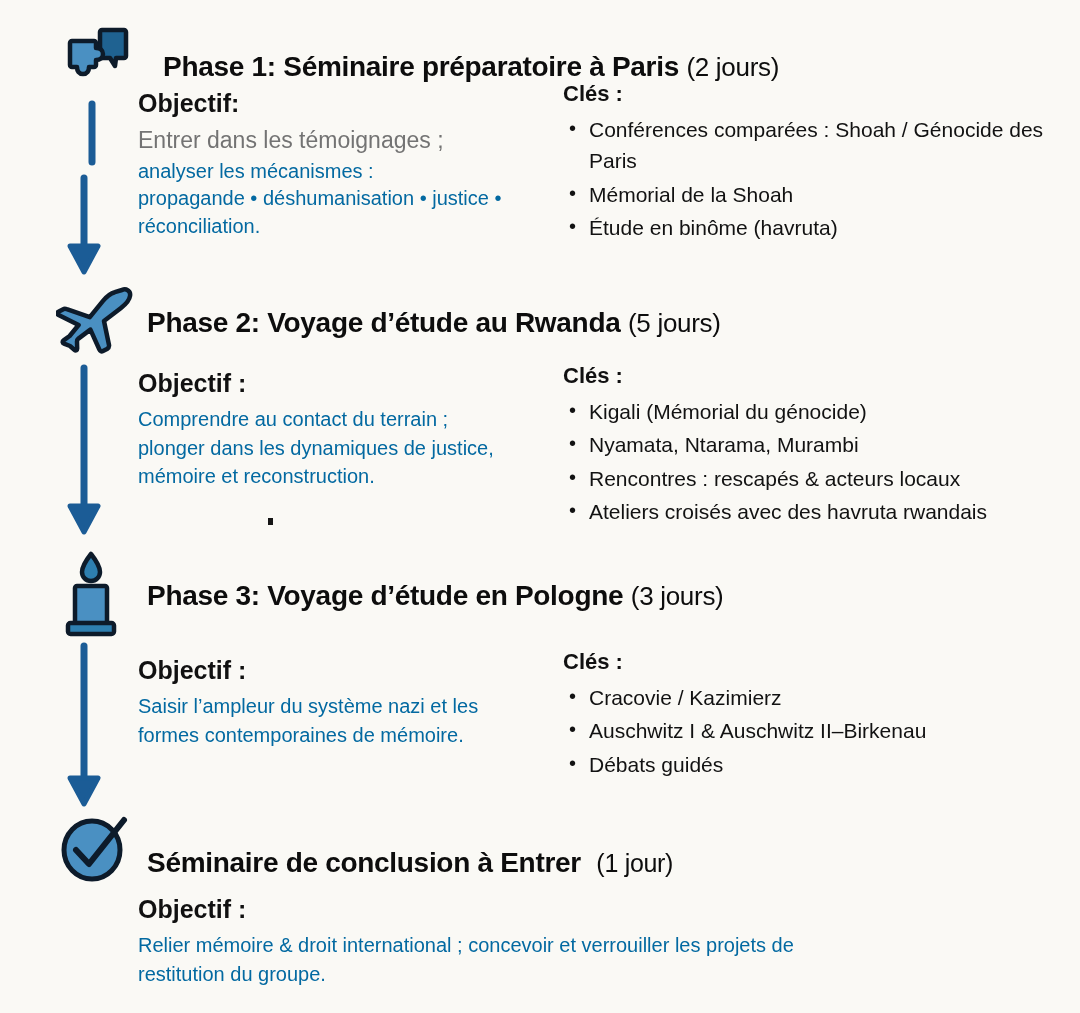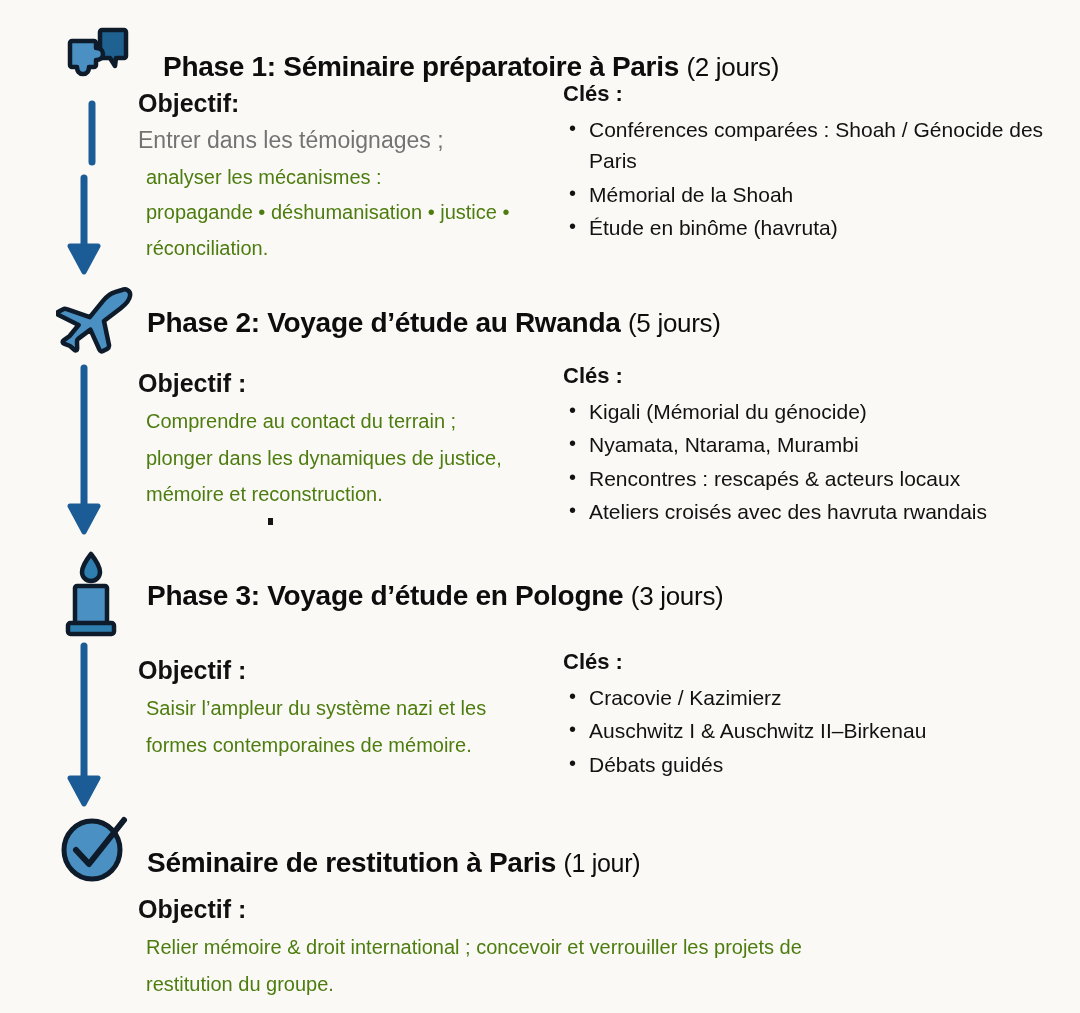--- a/index.html
+++ b/index.html
@@ -81,22 +81,22 @@
   }
   .lead-line {
     font-size: 23px;
     line-height: 1.32;
     margin: 0 0 2px 0;
     color: #737373;
   }
   .body-line {
     font-size: 20px;
     line-height: 1.38;
-    margin: 8px;
-    color: #4d7c0f;
+    margin: 0;
+    color: #0369a1;
   }
   .body-line.tight { line-height: 1.42; }
 
   ul.keys {
     list-style: none;
     margin: 4px 0 0 0;
     padding: 0;
   }
   ul.keys li {
     position: relative;
@@ -243,22 +243,22 @@
   </div>
 
   <div class="rail-icon" style="top:816px; left:60px; width:70px; height:66px;">
     <svg viewBox="0 0 70 66" xmlns="http://www.w3.org/2000/svg">
       <ellipse cx="32" cy="34" rx="28" ry="29" fill="#4a90c2" stroke="#0d1b2a" stroke-width="5"></ellipse>
       <path d="M16 34 L29 48 L64 4" fill="none" stroke="#0d1b2a" stroke-width="6" stroke-linecap="round" stroke-linejoin="round"></path>
     </svg>
   </div>
 
   <h2 class="phase-title" style="left:147px; top:824px;">
-    <span>Séminaire de restitution à Paris</span>
-    <span class="days" style="font-size:25px; text-align:center;">(1 jour)</span>
+    <span>Séminaire de conclusion à Entrer</span>
+    <span class="days" style="font-size:25px; margin-left:8px;text-align:center;">(1 jour)</span>
   </h2>
 
   <div class="col-wide" style="top:894px;">
     <p class="label-bold">Objectif :</p>
     <p class="body-line tight">Relier mémoire &amp; droit international ; concevoir et verrouiller les projets de</p>
     <p class="body-line tight">restitution du groupe.</p>
   </div>
 
 </div>
 

